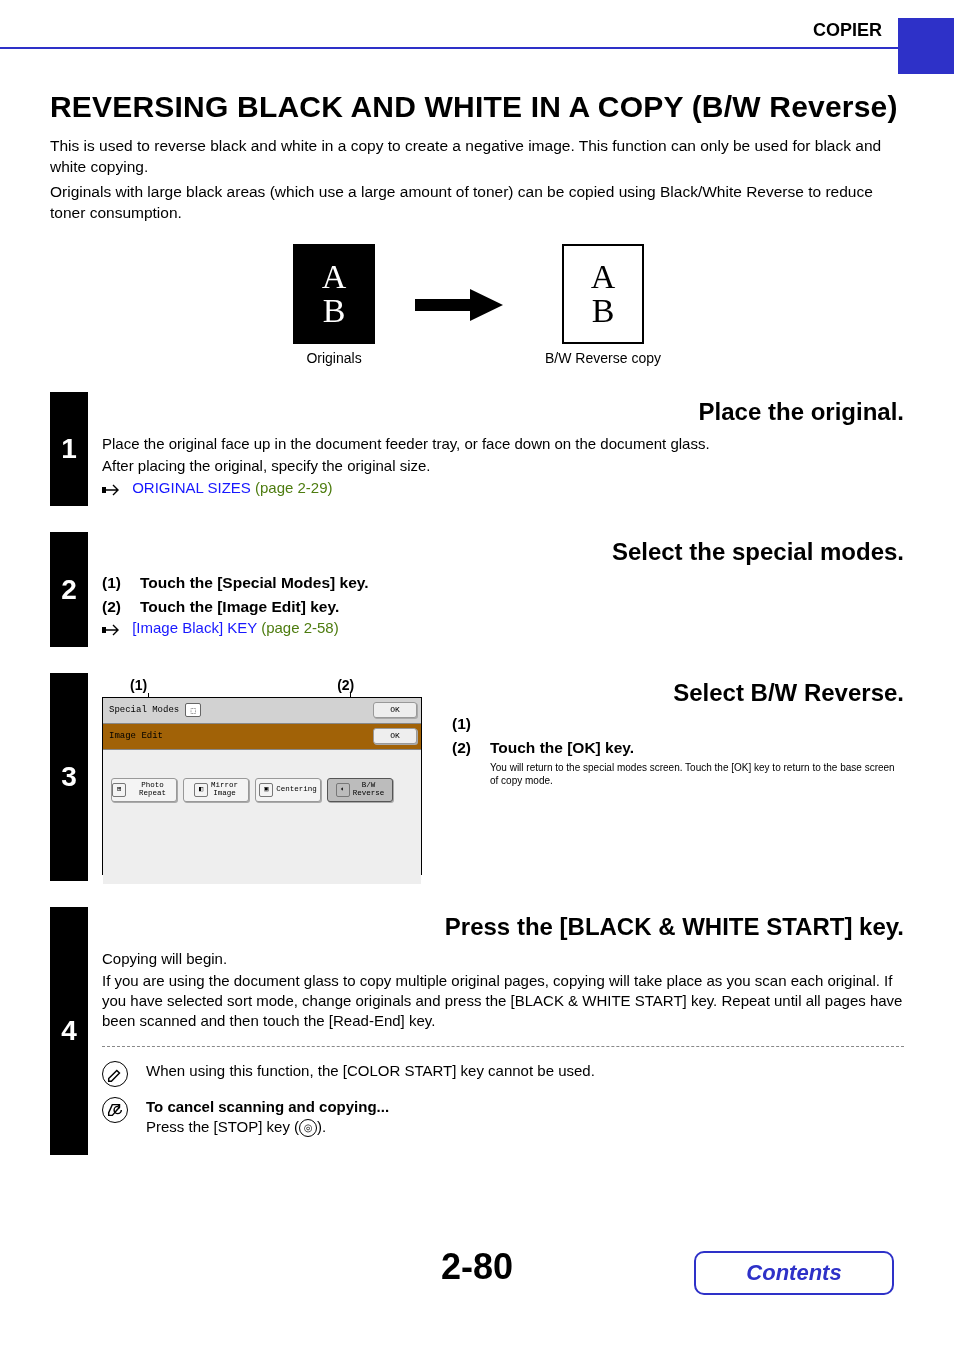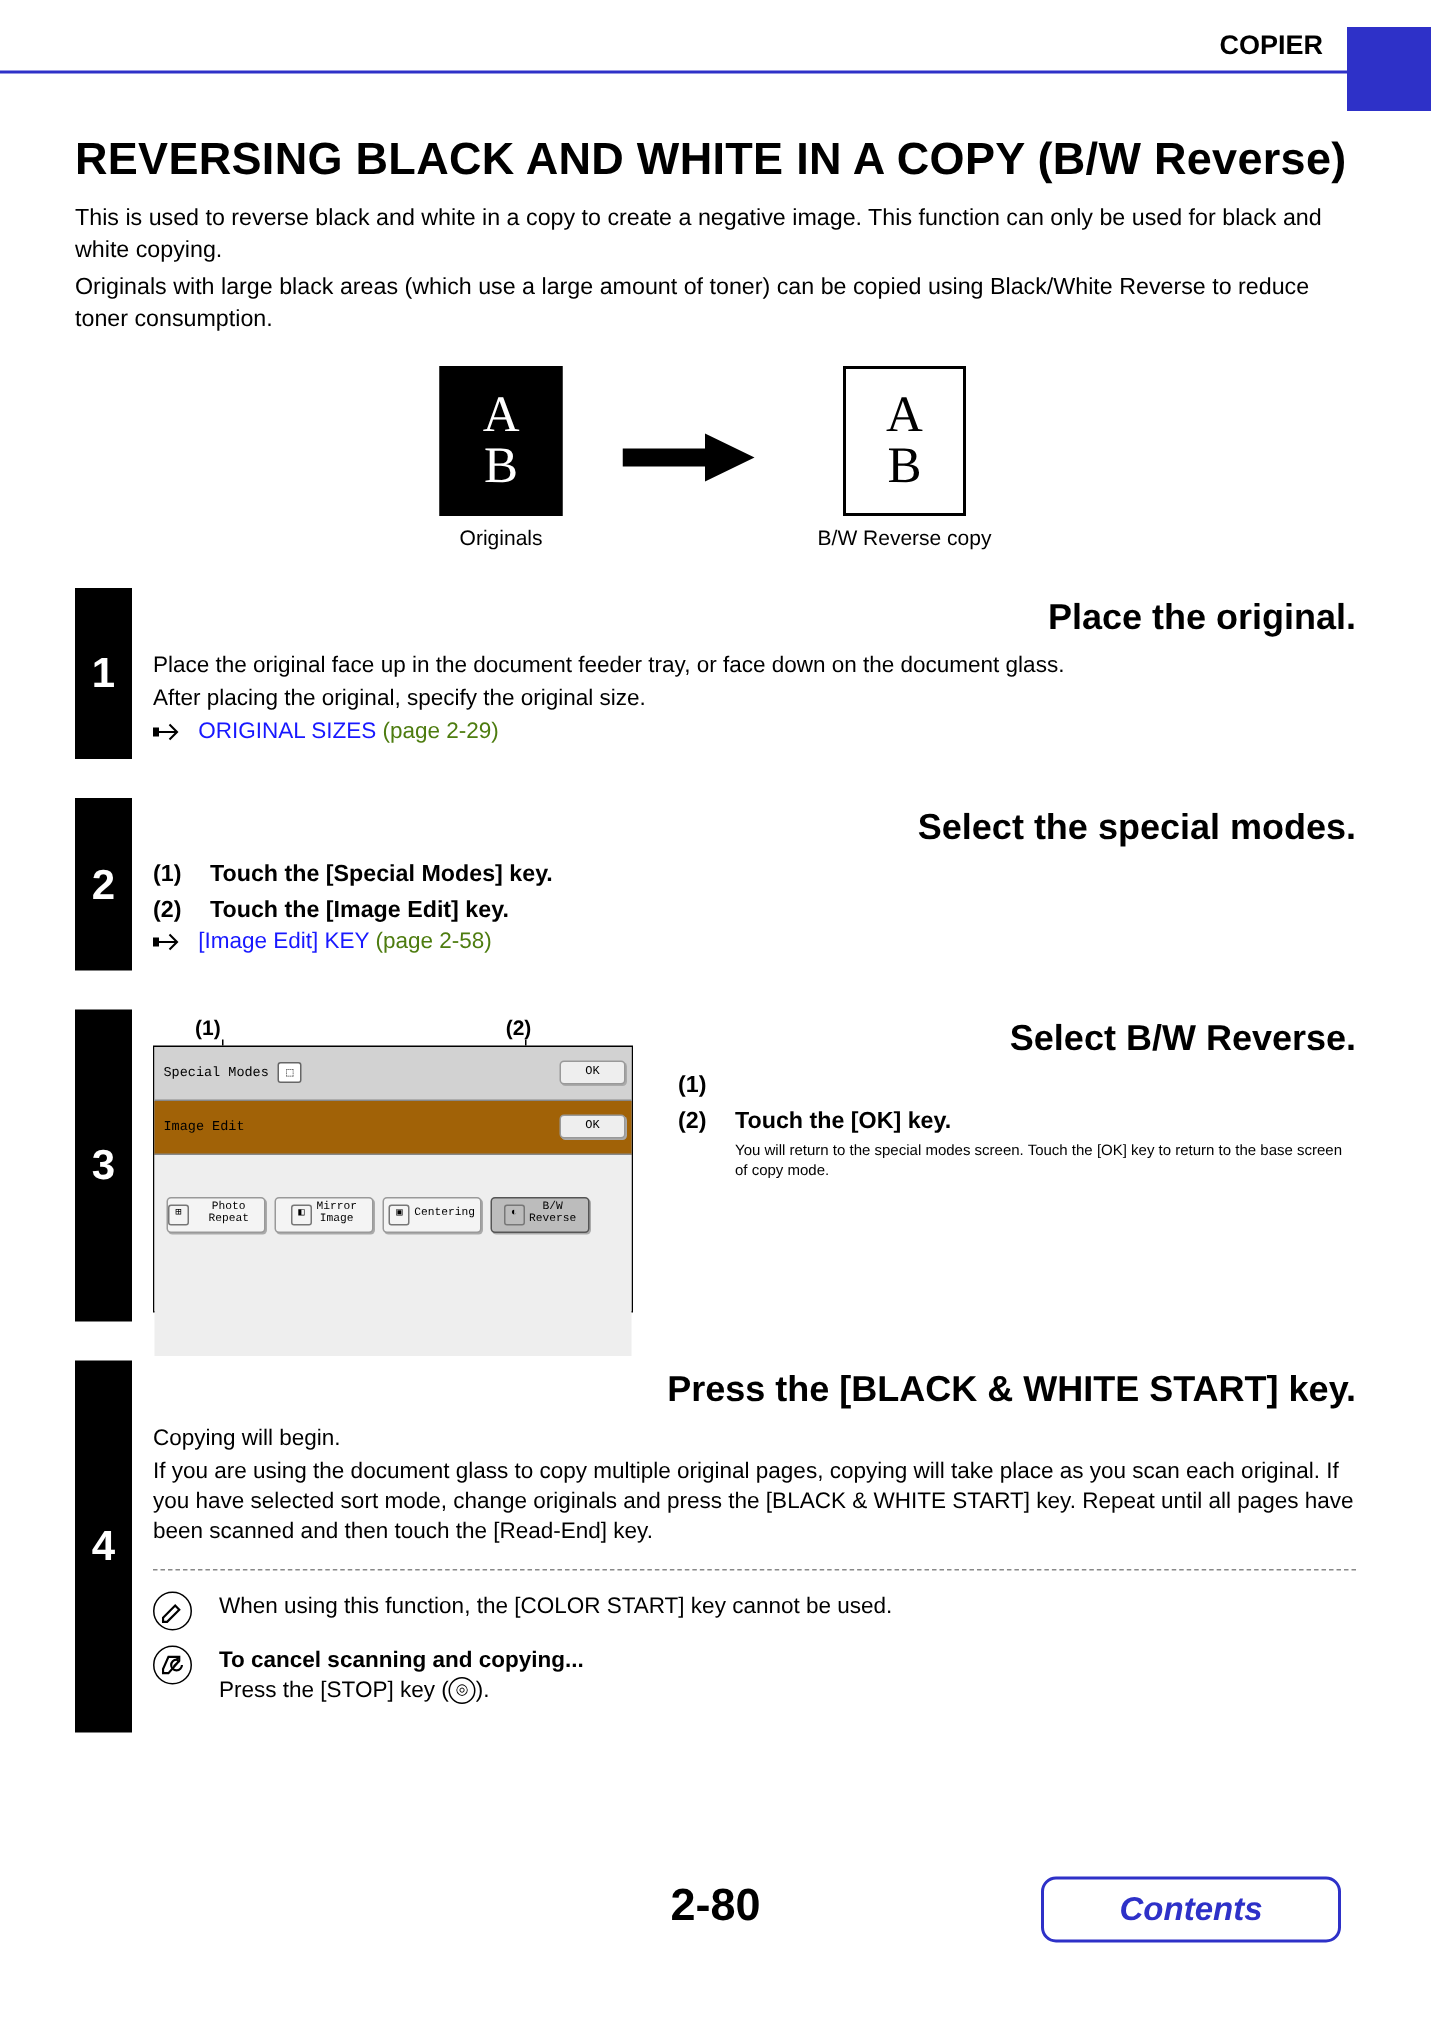--- a/index.html
+++ b/index.html
@@ -85,21 +85,21 @@
   .panel-callouts span:first-child { margin-left: 18px; }
   .panel-callouts span:last-child { margin-left: 190px; }
   .panel {
     width: 320px; border: 1px solid #000; background: #fff; position: relative;
     height: 178px;
   }
   .panel-tabs { display:flex; flex-direction:column;}
   .tab-row {
     display:flex; align-items:center; justify-content:space-between;
     border-bottom: 1px solid #888; background:#d2d2d2;
-    height: 36px; padding: 0 4px 0 6px;
+    height: 26px; padding: 0 4px 0 6px;
     font-family: "Courier New", monospace; font-size: 9px;
   }
   .tab-row:nth-child(2){ background:#a16207;}
   .ok-btn {
     width: 44px; height: 16px; background:#eee; border:1px solid #999; border-radius:3px;
     font-family: "Courier New", monospace; font-size: 8px; text-align:center; line-height:14px;
     box-shadow: 1px 1px 0 #aaa;
   }
   .tab-left { display:flex; align-items:center; gap:6px;}
   .mini-icon {
@@ -132,21 +132,21 @@
     font-size: 16px;
   }
   .note-row p { font-size:15px; line-height:1.35; }
   .note-row p b { display:block; }
   .stop-key {
     display:inline-flex; width:18px;height:18px;border:1.4px solid #000;border-radius:50%;
     align-items:center;justify-content:center;font-size:10px;vertical-align:middle;
   }
   .page-num {
     position:absolute; bottom: 62px; left:0; right:0; text-align:center;
-    font-size: 30px; font-weight:bold;
+    font-size: 36px; font-weight:bold;
   }
   .contents-btn {
     position:absolute; bottom:55px; right:60px;
     width: 200px; height: 44px;
     border: 2px solid #2e31c8; border-radius: 10px;
     color: #2e31c8; font-size: 22px; font-weight:bold; font-style:italic;
     display:flex; align-items:center; justify-content:center;
     background:#fff;
   }
 </style>
@@ -215,21 +215,21 @@
           <span class="num">(2)</span>
           <span>Touch the [Image Edit] key.</span>
         </div>
       <p>
         <span class="pointing-hand">
           <svg viewBox="0 0 22 14">
               <path d="M1 7h14M11 2l5 5-5 5" stroke="#000" stroke-width="1.4" fill="none"></path>
               <rect x="0" y="4" width="4" height="6" fill="#000"></rect>
             </svg>
         </span>
-        <a class="linkref">[Image Edit] KEY</a><span class="pageref"> (page 2-58)</span>
+        <a class="linkref">[Image Black] KEY</a><span class="pageref"> (page 2-58)</span>
       </p>
     </div>
   </div>
 
   <div class="step-row">
     <div class="step-num">3</div>
     <div class="step-body">
       <div class="step3-flex">
         <div class="panel-wrap">
           <div class="panel-callouts">

